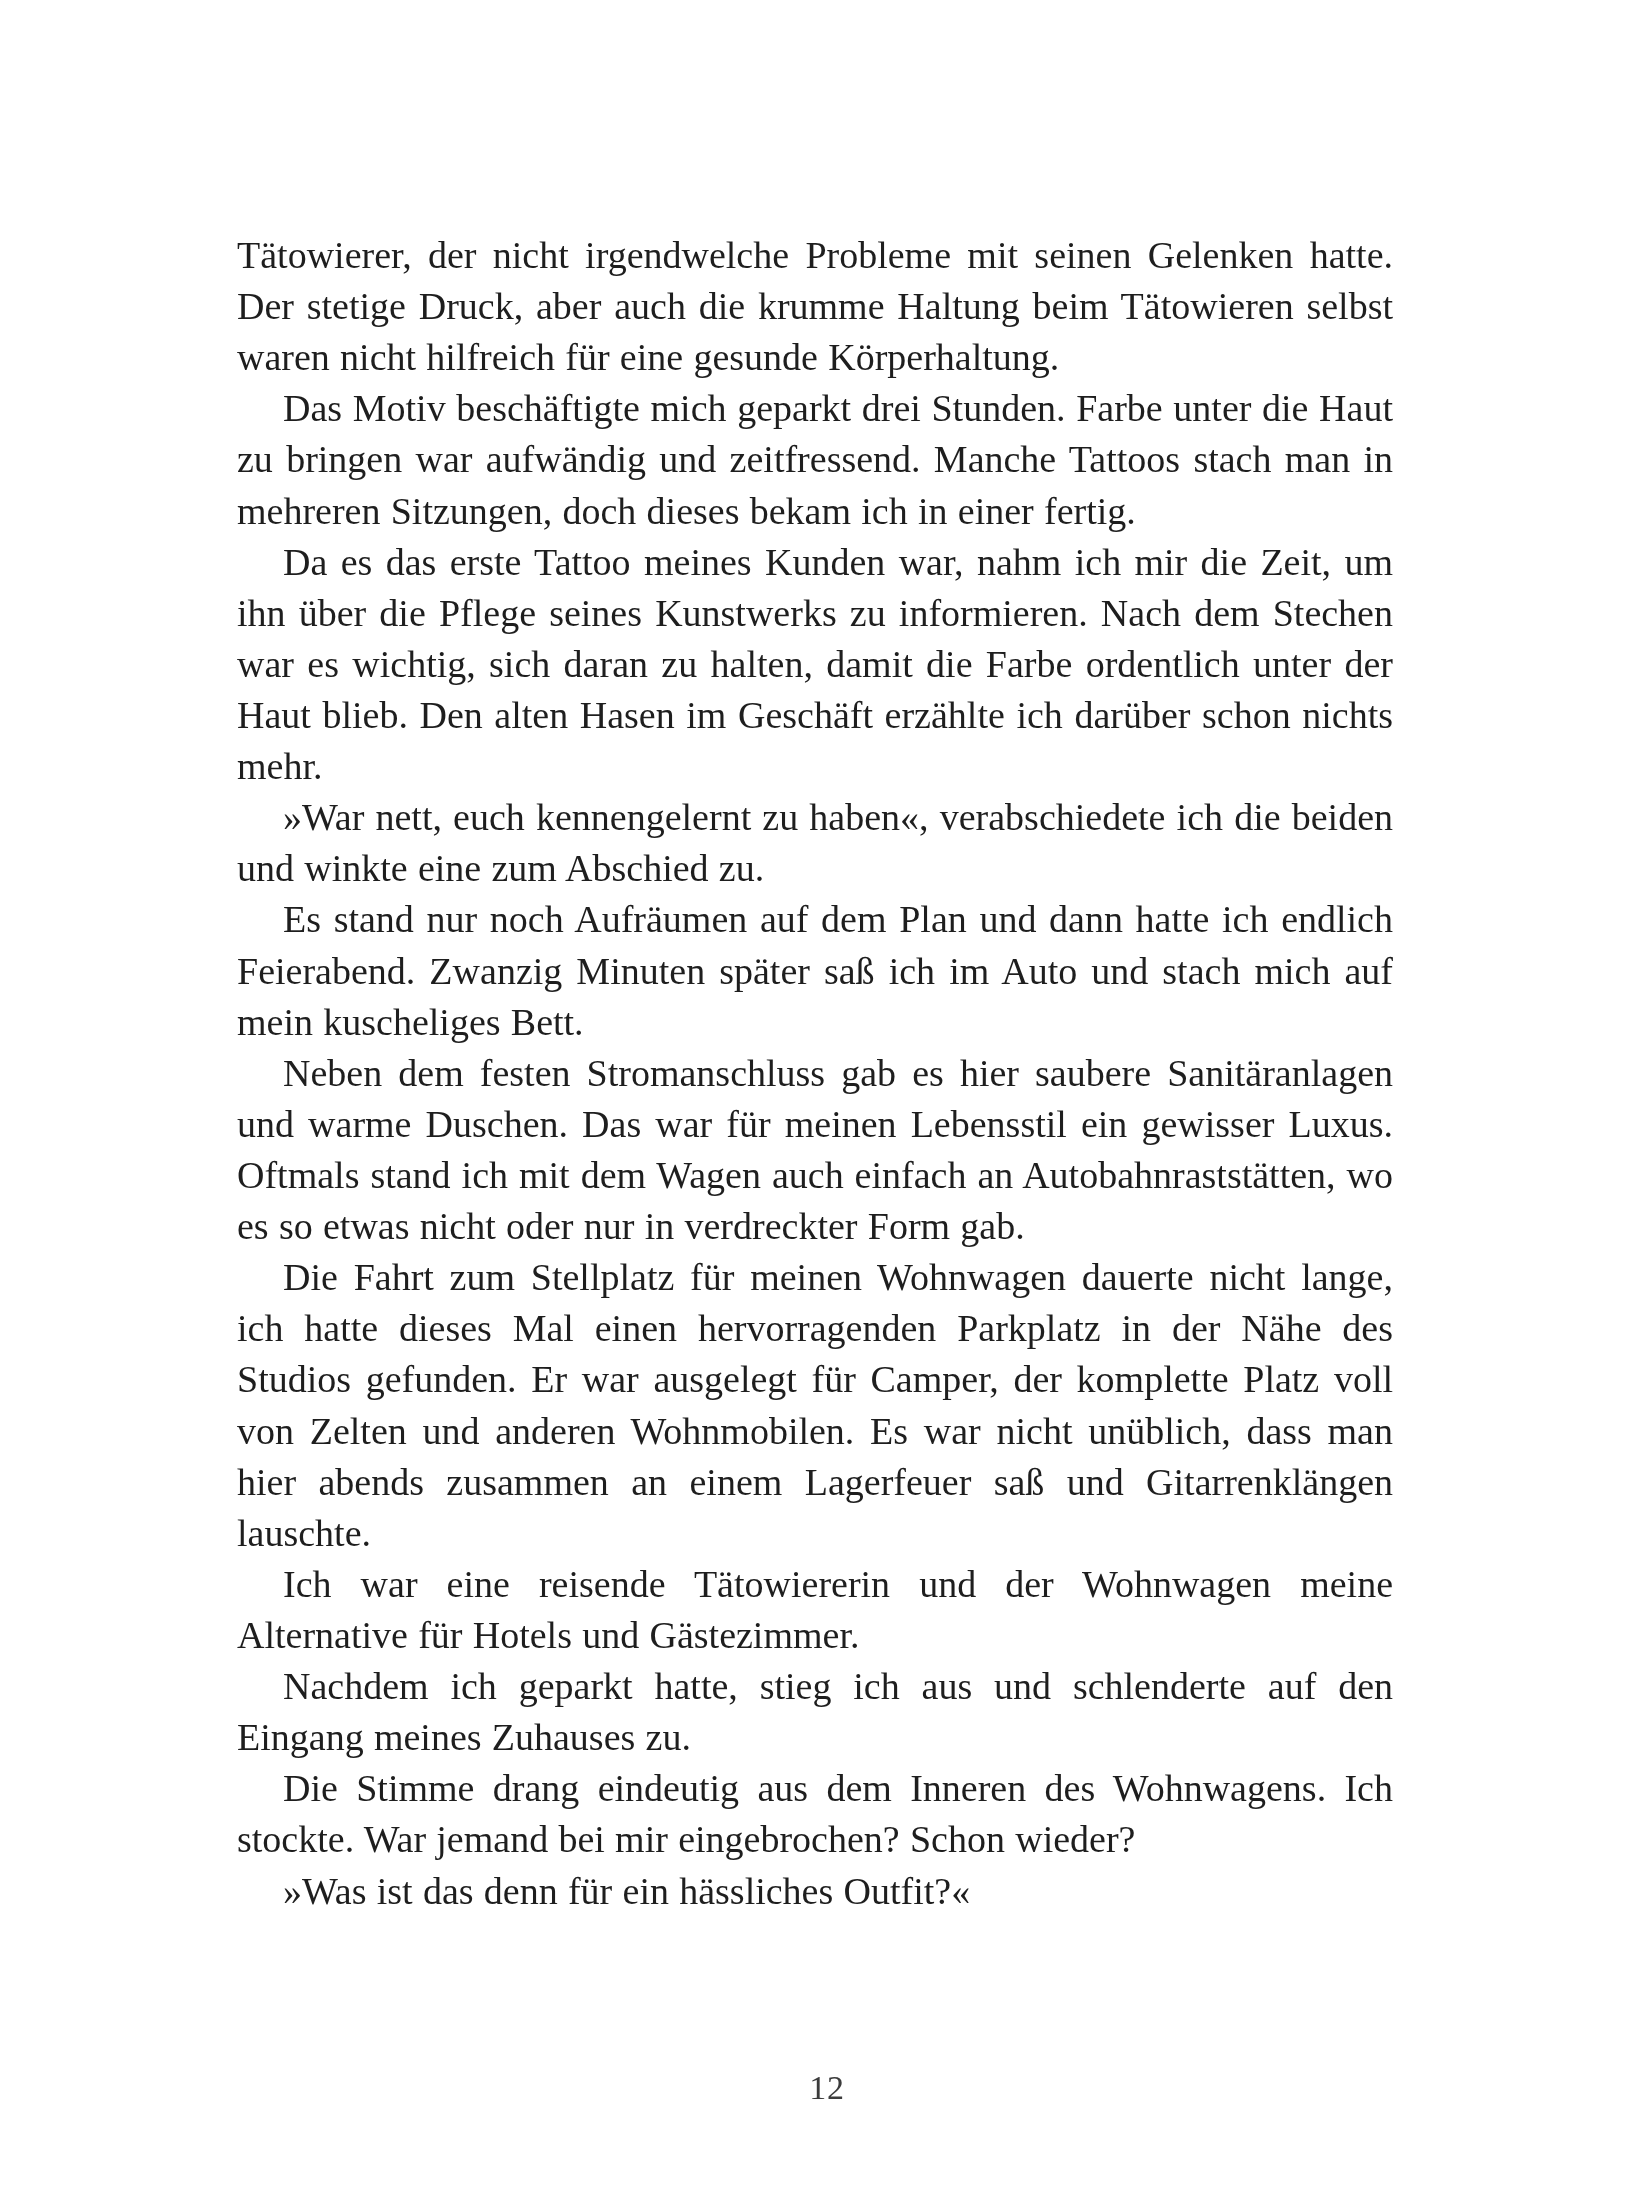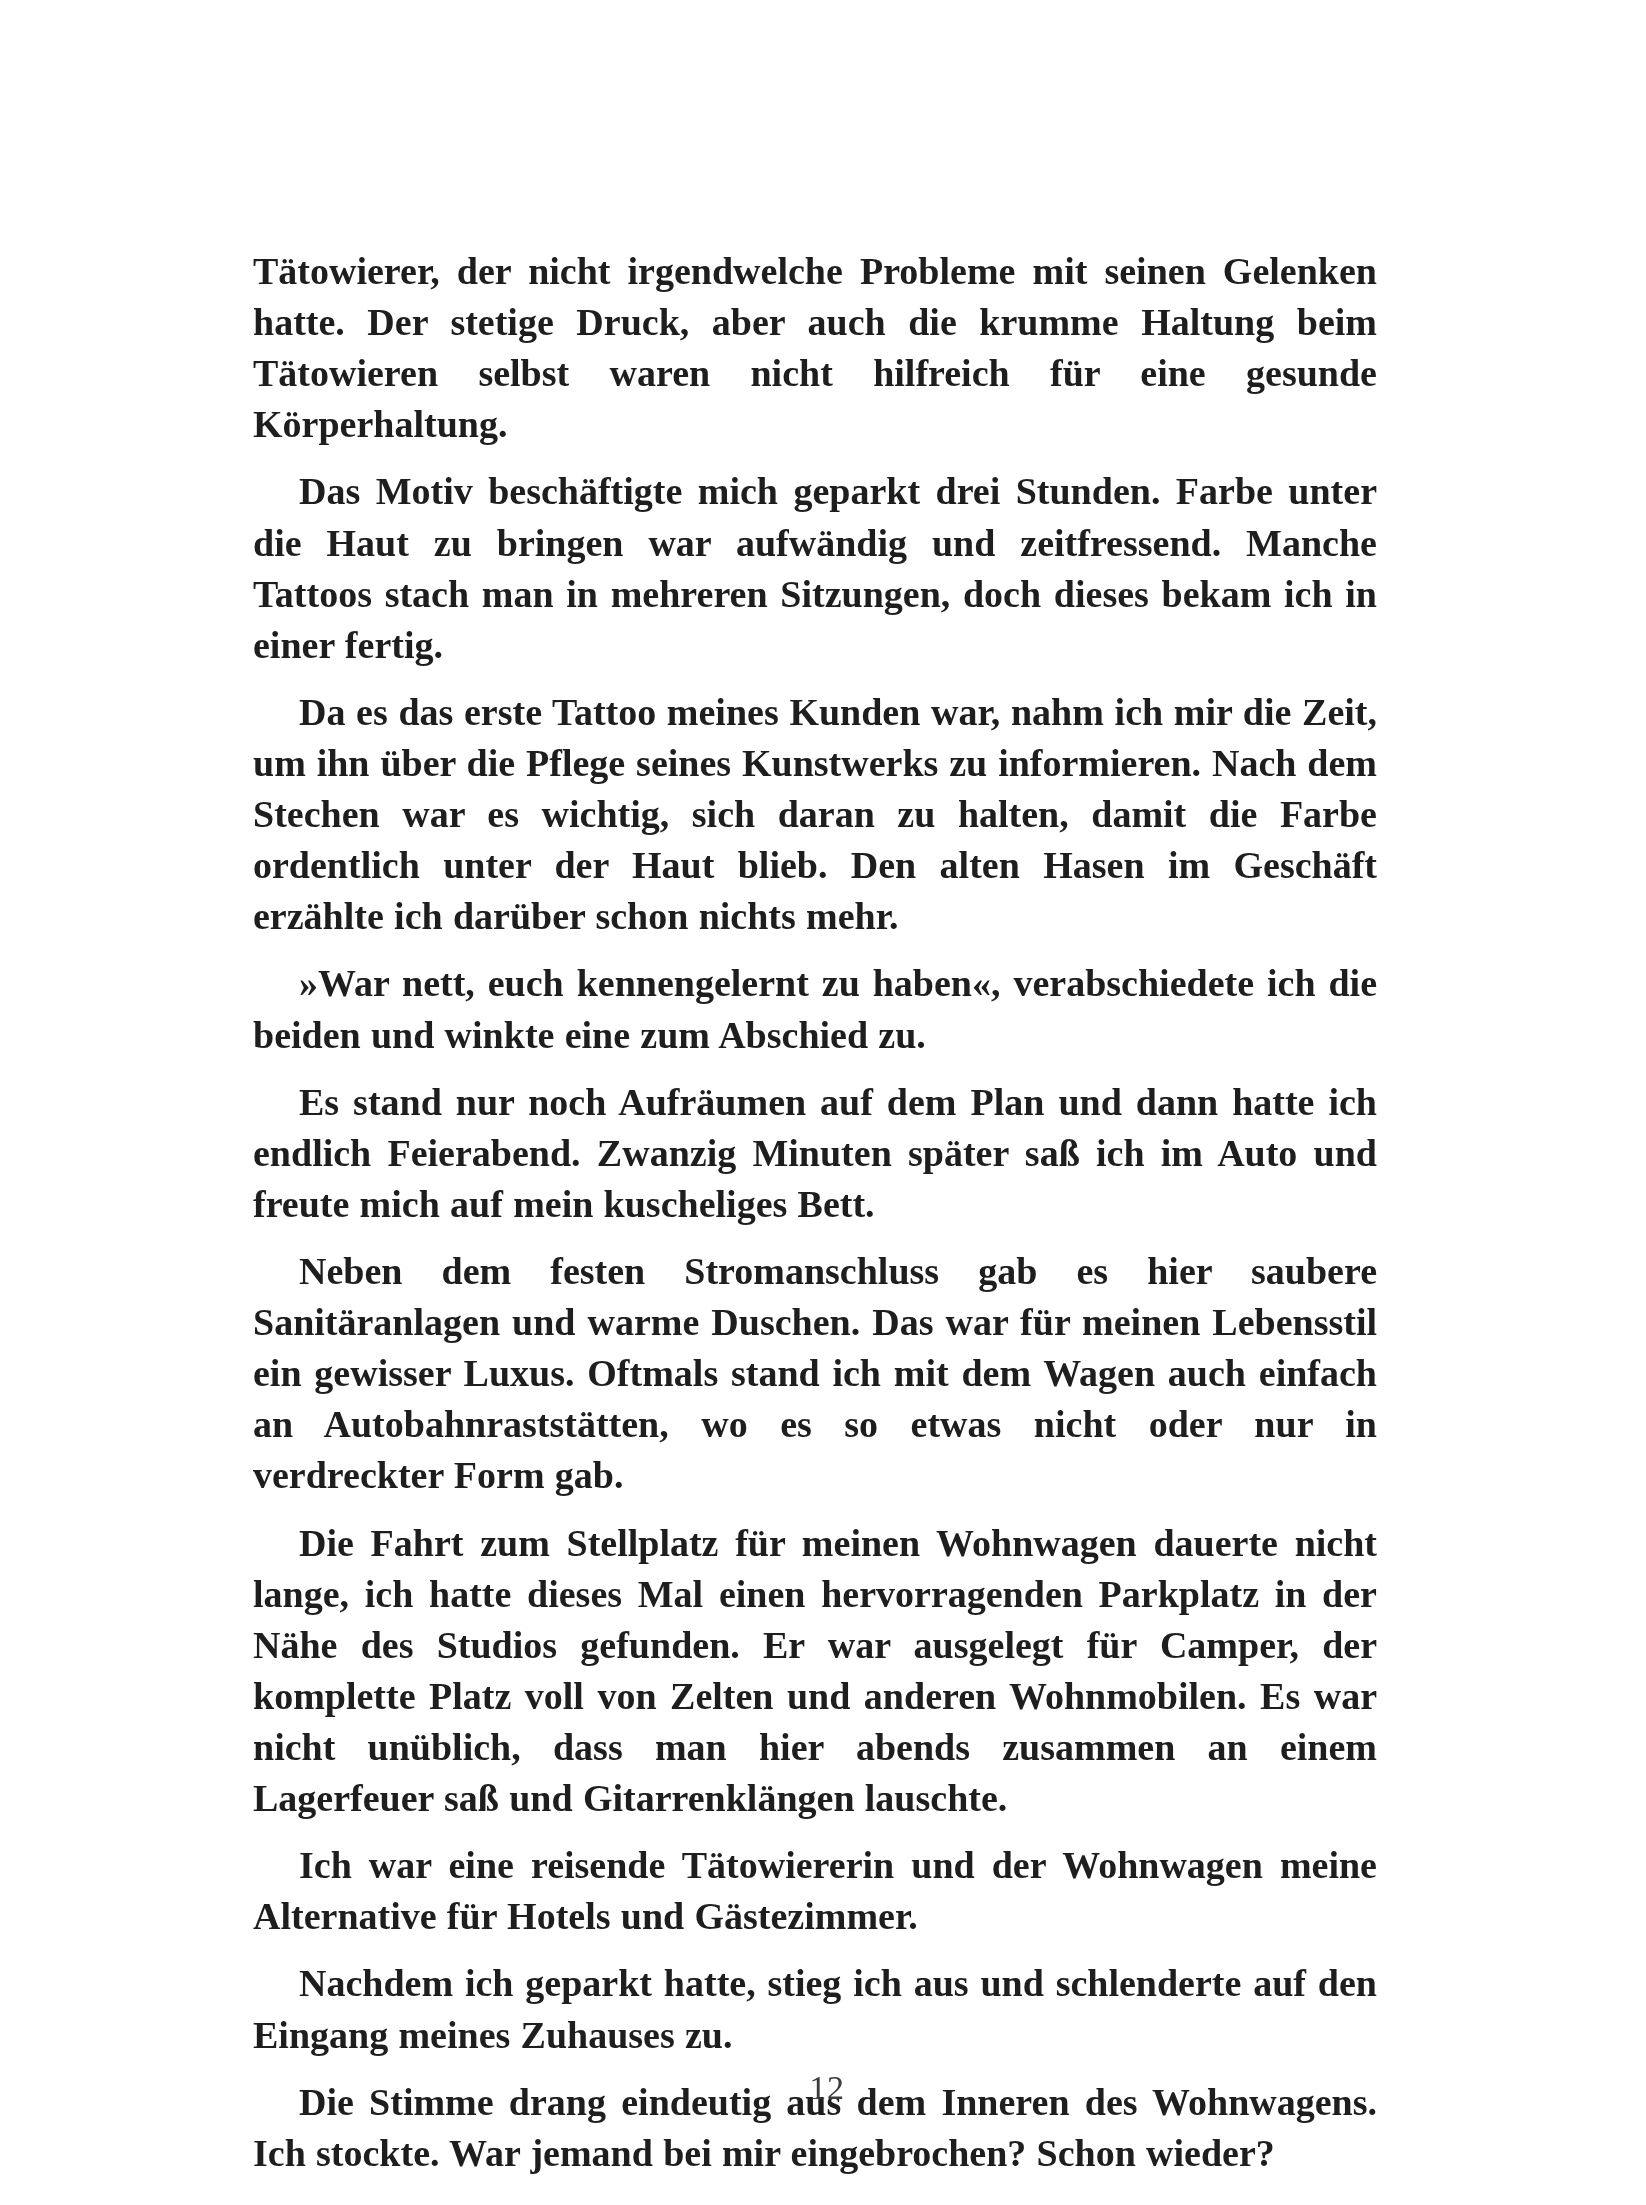--- a/index.html
+++ b/index.html
@@ -22,23 +22,22 @@
     top: 230px;
     width: 1156px;
     font-size: 38px;
     line-height: 1.345;
     text-align: justify;
     hyphens: auto;
     -webkit-hyphens: auto;
     word-spacing: 0.02em;
   }
   .text-block p {
-    margin: 16px;
+    margin: 0;
     padding: 0;
-    font-weight: bold;
   }
   .text-block p.indent {
     text-indent: 46px;
   }
   .page-number {
     position: absolute;
     left: 8px;
     right: 0;
     top: 2069px;
     text-align: center;
@@ -49,21 +48,21 @@
 </style>
 </head>
 <body>
 
 <div class="page">
   <div class="text-block">
       <p lang="de">Tätowierer, der nicht irgendwelche Probleme mit seinen Gelenken hatte. Der stetige Druck, aber auch die krumme Haltung beim Tätowieren selbst waren nicht hilfreich für eine gesunde Körperhaltung.</p>
       <p lang="de" class="indent">Das Motiv beschäftigte mich geparkt drei Stunden. Farbe unter die Haut zu bringen war aufwändig und zeitfressend. Manche Tattoos stach man in mehreren Sitzungen, doch dieses bekam ich in einer fertig.</p>
       <p lang="de" class="indent">Da es das erste Tattoo meines Kunden war, nahm ich mir die Zeit, um ihn über die Pflege seines Kunstwerks zu informieren. Nach dem Stechen war es wichtig, sich daran zu halten, damit die Farbe ordentlich unter der Haut blieb. Den alten Hasen im Geschäft erzählte ich darüber schon nichts mehr.</p>
       <p lang="de" class="indent">»War nett, euch kennengelernt zu haben«, verabschiedete ich die beiden und winkte eine zum Abschied zu.</p>
-      <p lang="de" class="indent">Es stand nur noch Aufräumen auf dem Plan und dann hatte ich endlich Feierabend. Zwanzig Minuten später saß ich im Auto und freute mich auf mein kuscheliges Bett.</p>
+      <p lang="de" class="indent">Es stand nur noch Aufräumen auf dem Plan und dann hatte ich endlich Feierabend. Zwanzig Minuten später saß ich im Auto und stach mich auf mein kuscheliges Bett.</p>
       <p lang="de" class="indent">Neben dem festen Stromanschluss gab es hier saubere Sanitäranlagen und warme Duschen. Das war für meinen Lebensstil ein gewisser Luxus. Oftmals stand ich mit dem Wagen auch einfach an Autobahnraststätten, wo es so etwas nicht oder nur in verdreckter Form gab.</p>
       <p lang="de" class="indent">Die Fahrt zum Stellplatz für meinen Wohnwagen dauerte nicht lange, ich hatte dieses Mal einen hervorragenden Parkplatz in der Nähe des Studios gefunden. Er war ausgelegt für Camper, der komplette Platz voll von Zelten und anderen Wohnmobilen. Es war nicht unüblich, dass man hier abends zusammen an einem Lagerfeuer saß und Gitarrenklängen lauschte.</p>
       <p lang="de" class="indent">Ich war eine reisende Tätowiererin und der Wohnwagen meine Alternative für Hotels und Gästezimmer.</p>
       <p lang="de" class="indent">Nachdem ich geparkt hatte, stieg ich aus und schlenderte auf den Eingang meines Zuhauses zu.</p>
       <p lang="de" class="indent">Die Stimme drang eindeutig aus dem Inneren des Wohnwagens. Ich stockte. War jemand bei mir eingebrochen? Schon wieder?</p>
       <p lang="de" class="indent">»Was ist das denn für ein hässliches Outfit?«</p>
     </div>
   <div class="page-number">12</div>
 </div>
 

